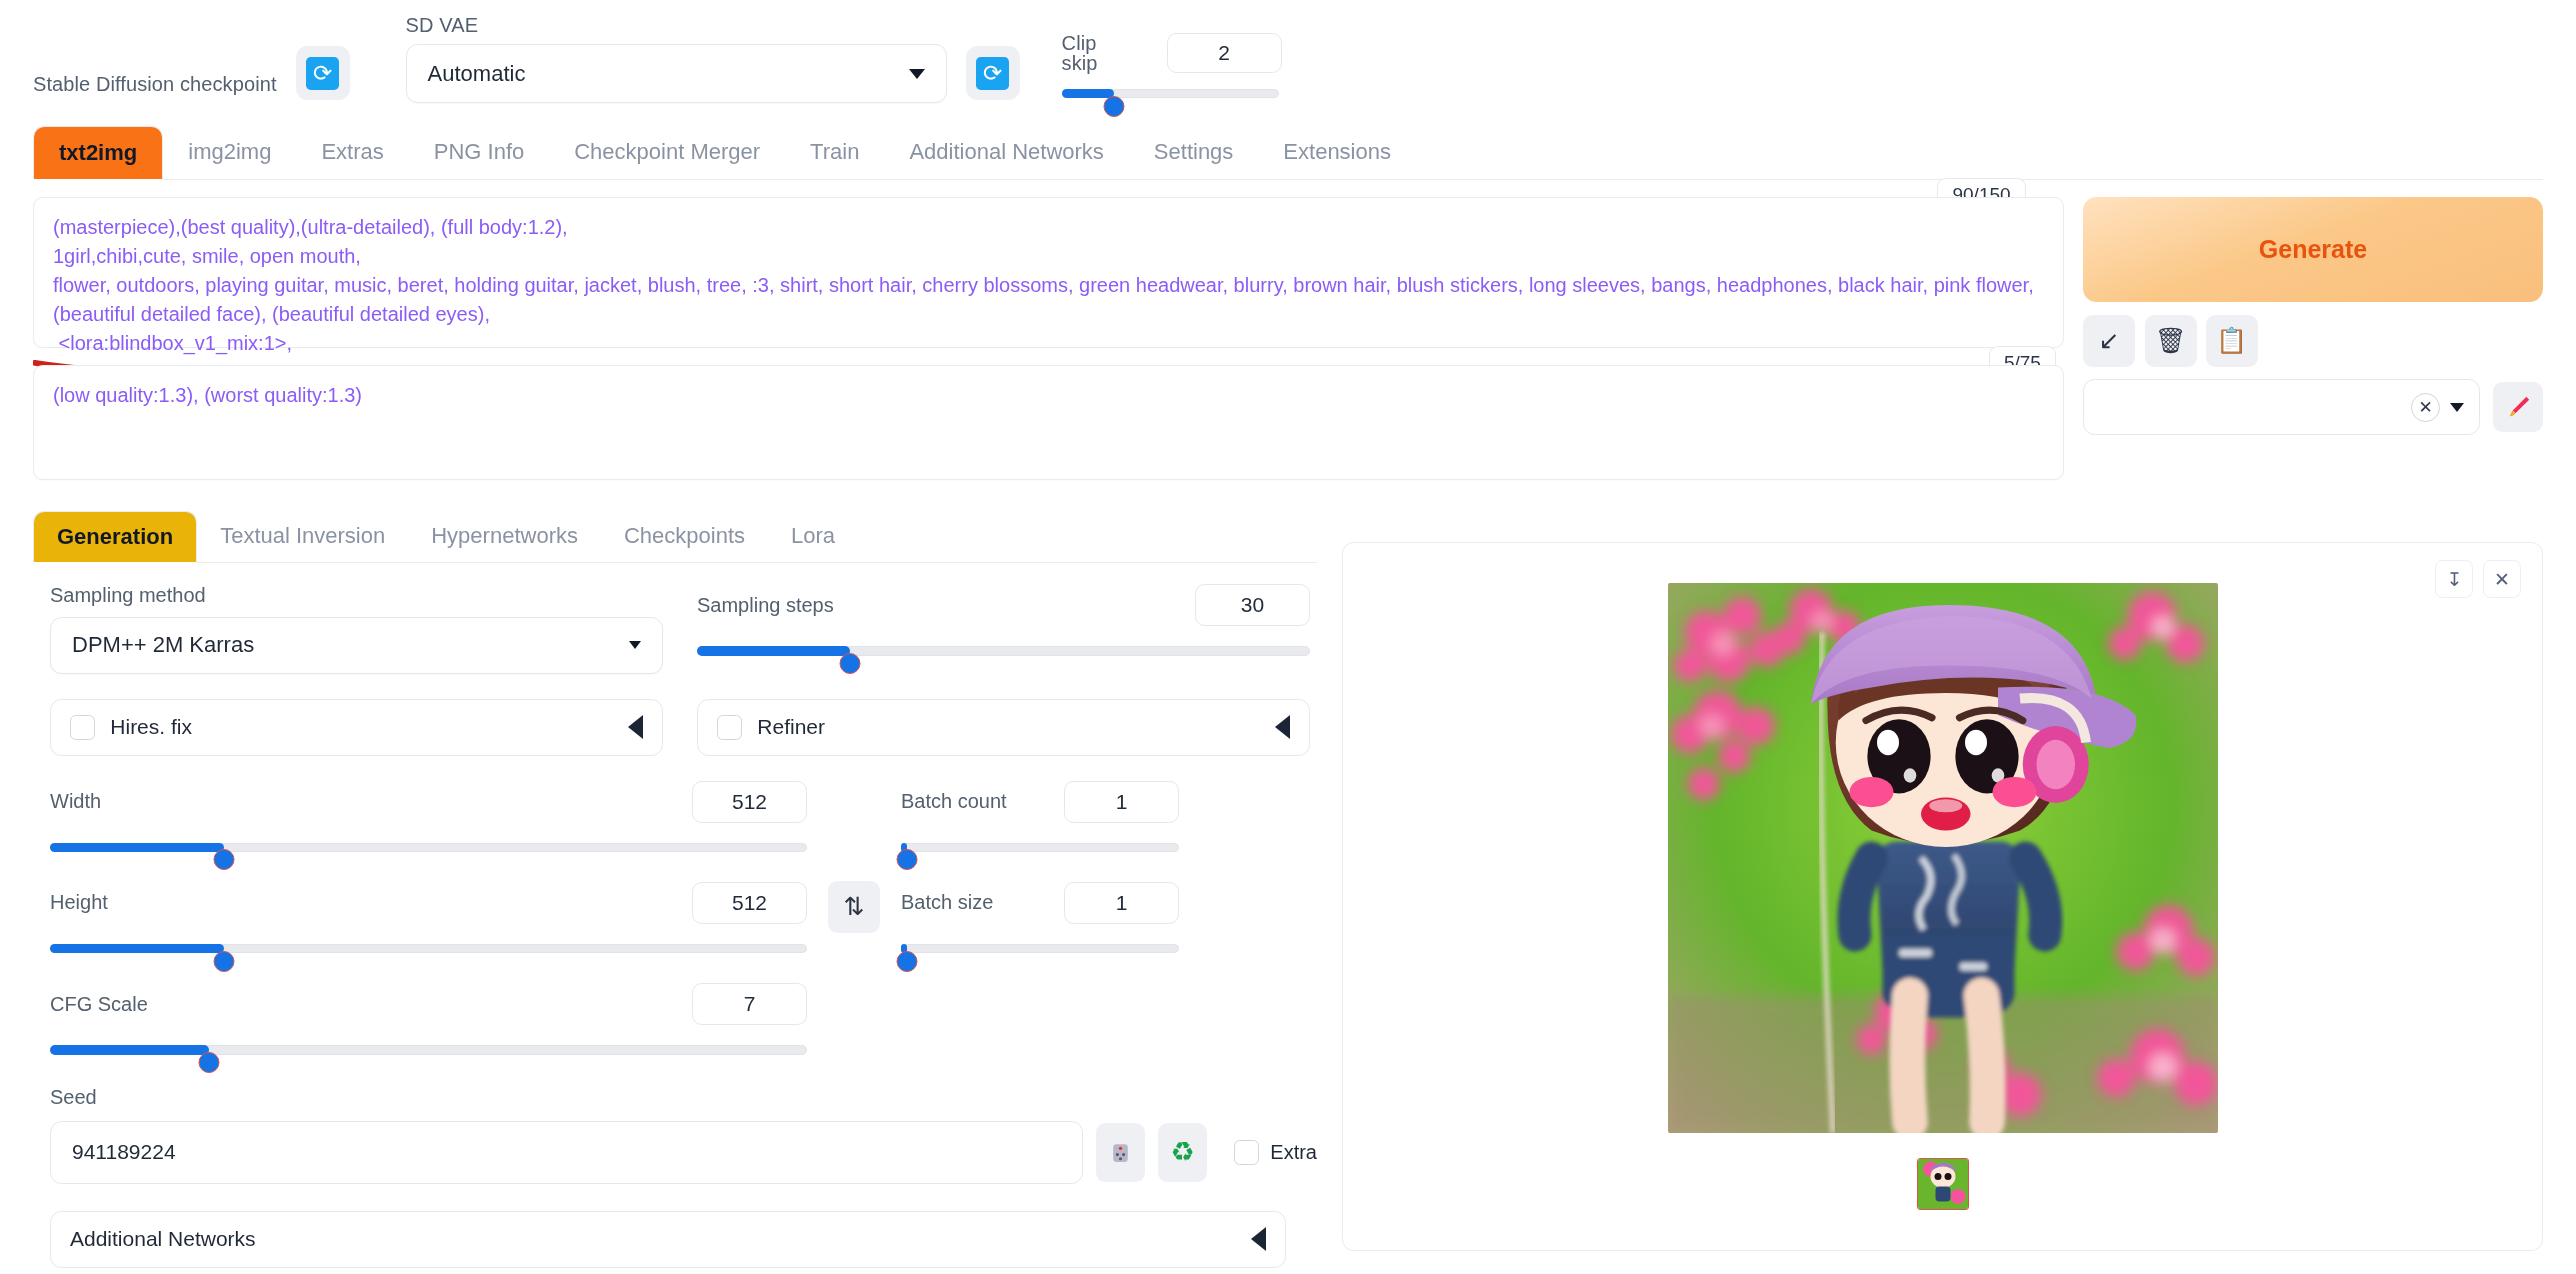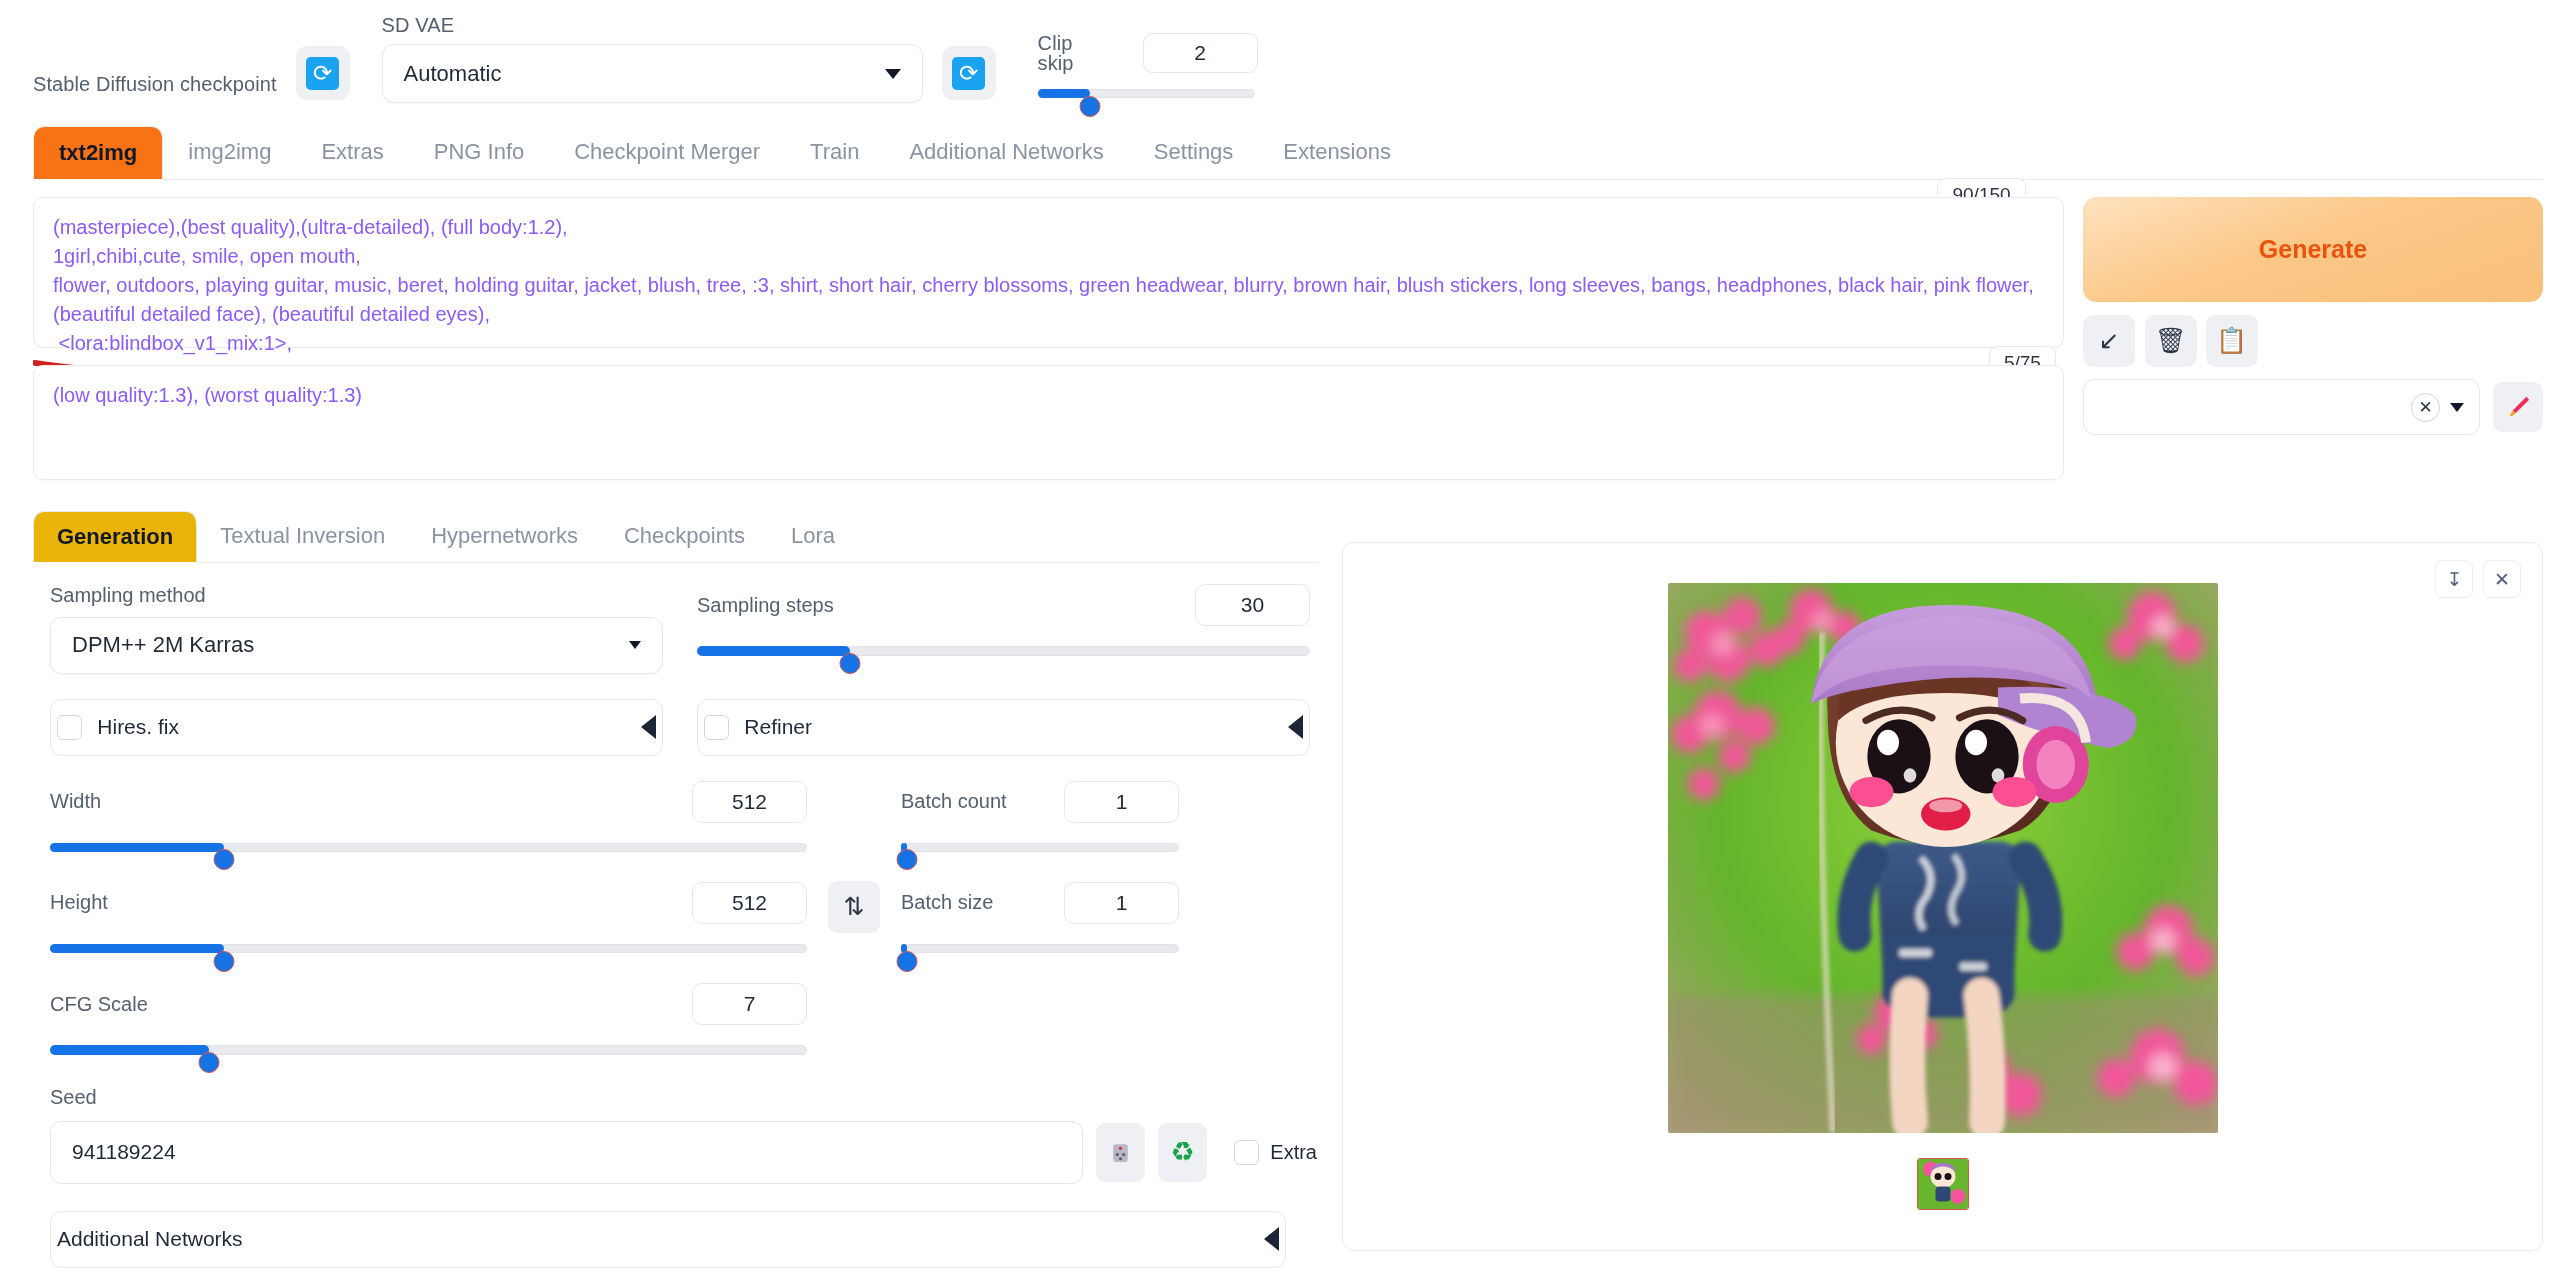--- a/index.html
+++ b/index.html
@@ -145,21 +145,21 @@
   .lbl { font-size: 20px; color: #54606f; margin-bottom: 9.6px; }
   .panel-pad { padding: 21px 0 0 17px; }
 
   .sampler-dd { width: 613px; height: 57px; }
   .steps-col { width: 613px; }
   .steps-head { display: flex; align-items: center; }
   .steps-head .num-box { margin-left: auto; width: 115px; }
 
   .collapse-bar {
     height: 57px; border: 1px solid #e4e7ec; border-radius: 11.5px; background: #fff;
-    display: flex; align-items: center; padding: 0 6px; font-size: 21px; color: #1f2937;
+    display: flex; align-items: center; padding: 0 19px; font-size: 21px; color: #1f2937;
     cursor: pointer;
   }
   .cb {
     width: 25px; height: 25px; border-radius: 5.7px; border: 1.4px solid #d2d6de;
     background: #fff; margin-right: 15.3px; flex: none;
   }
   .left-arrow {
     margin-left: auto; width: 0; height: 0;
     border-top: 12.5px solid transparent; border-bottom: 12.5px solid transparent;
     border-right: 15.3px solid #1b2536;
@@ -205,21 +205,21 @@
   <div class="topbar">
 
     <div class="field-group">
       <div class="field-label">Stable Diffusion checkpoint</div>
     </div>
 
     <button class="refresh-btn">
       <span class="refresh-glyph">⟳</span>
     </button>
 
-    <div class="field-group" style="margin-left:32px;">
+    <div class="field-group" style="margin-left:56px;">
       <div class="field-label">SD VAE</div>
       <div class="dropdown" id="vae-dd">
         <span class="dd-text">Automatic</span>
         <span class="caret"></span>
       </div>
     </div>
 
     <button class="refresh-btn">
       <span class="refresh-glyph">⟳</span>
     </button>

